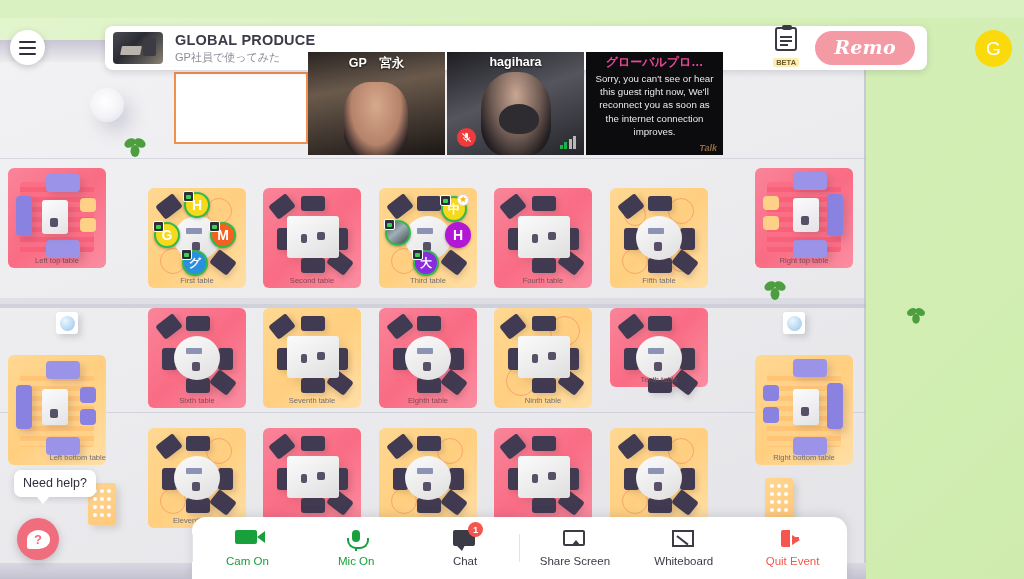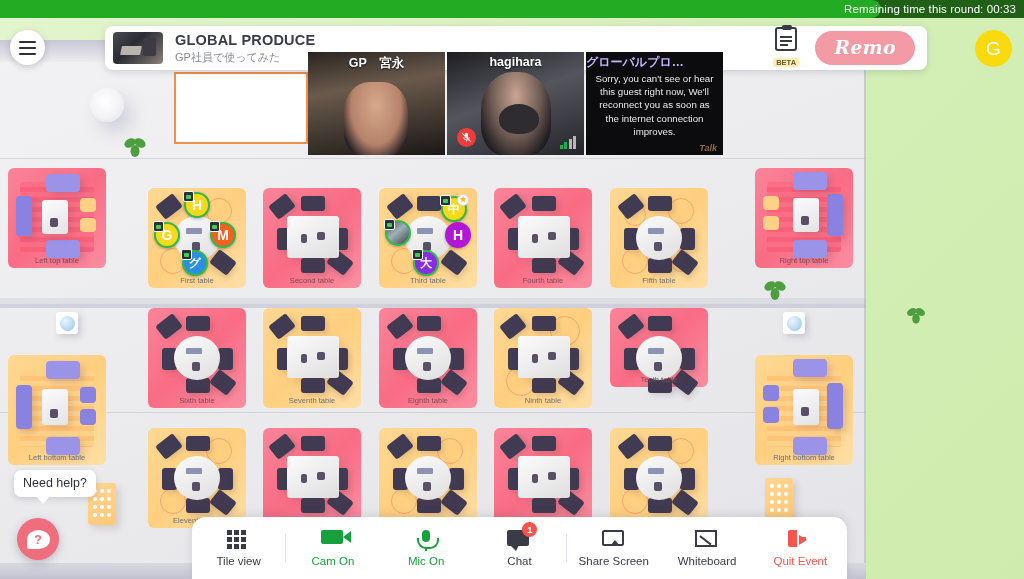--- a/index.html
+++ b/index.html
@@ -144,22 +144,22 @@
   }
   .signal {
     position: absolute; right: 8px; bottom: 6px; display: flex; align-items: flex-end;
     gap: 1.5px; z-index: 6;
   }
   .signal i { width: 3px; background: #19b349; display:block; }
   .signal i:nth-child(1){ height:4px;} .signal i:nth-child(2){ height:7px;}
   .signal i:nth-child(3){ height:10px; background:#b8b8b8;} .signal i:nth-child(4){ height:13px; background:#b8b8b8;}
   .vtile.v3 { background: #0c0c0e; }
   .v3-name {
-    position:absolute; top:2px; left:0; width:100%; 
-    color:#c4b5fd; font-size:12px; font-weight:600;
+    position:absolute; top:2px; left:0; width:100%; text-align:center;
+    color:#ec4899; font-size:12px; font-weight:600;
   }
   .v3-msg {
     position: absolute; top: 20px; left: 6px; right: 6px; text-align: center;
     color: #e9e9e9; font-size: 9.7px; line-height: 13.2px;
   }
   .v3-brand {
     position:absolute; right:6px; bottom:2px; color:#8b6a45; font-size:9px;
     font-style: italic; font-weight: 700;
   }
 
@@ -604,21 +604,21 @@
     <div class="chair" style="left:38px;top:8px;width:24px;height:15px;"></div>
     <div class="chair" style="left:38px;top:70px;width:24px;height:15px;"></div>
     <div class="chair" style="left:14px;top:40px;width:15px;height:22px;"></div>
     <div class="chair" style="left:70px;top:40px;width:15px;height:22px;"></div>
     <div class="tbl-surface tbl-round" style="left:26px;top:28px;width:46px;height:44px;"></div>
     <div class="tbl-book" style="left:38px;top:40px;width:16px;height:6px;"></div>
     <div class="tbl-item" style="left:44px;top:54px;width:8px;height:9px;"></div>
     <span class="table-label">Tenth table</span>
   </div>
 
-  <div class="table-card yellow" style="left:8px;top:355px;width:98px;height:110px;">
+  <div class="table-card yellow" style="left:8px;top:355px;width:98px;height:110px;justify-content:flex-end;">
     <div class="lounge-rug" style="left:12px;top:16px;width:74px;height:76px;background:repeating-linear-gradient(180deg,#ffd28a 0 5px,#ffc476 5px 10px);"></div>
     <div class="sofa" style="left:8px;top:30px;width:16px;height:44px;"></div>
     <div class="sofa light" style="left:38px;top:6px;width:34px;height:18px;"></div>
     <div class="sofa light" style="left:38px;top:82px;width:34px;height:18px;"></div>
     <div class="pouf purple" style="left:72px;top:32px;width:16px;height:16px;"></div>
     <div class="pouf purple" style="left:72px;top:54px;width:16px;height:16px;"></div>
     <div class="lounge-table" style="left:34px;top:34px;width:26px;height:36px;"></div>
     <div class="tbl-item" style="left:42px;top:54px;width:8px;height:9px;"></div>
     <span class="table-label">Left bottom table</span>
   </div>
@@ -695,24 +695,20 @@
     <div class="chair diag2" style="left:64px;top:66px;width:22px;height:17px;"></div>
     <div class="chair" style="left:38px;top:8px;width:24px;height:15px;"></div>
     <div class="chair" style="left:38px;top:70px;width:24px;height:15px;"></div>
     <div class="chair" style="left:14px;top:40px;width:15px;height:22px;"></div>
     <div class="chair" style="left:70px;top:40px;width:15px;height:22px;"></div>
     <div class="tbl-surface tbl-round" style="left:26px;top:28px;width:46px;height:44px;"></div>
     <div class="tbl-book" style="left:38px;top:40px;width:16px;height:6px;"></div>
     <div class="tbl-item" style="left:44px;top:54px;width:8px;height:9px;"></div>
   </div>
 
-  <div class="timer-bar">
-    <div class="timer-fill"></div>
-    <div class="timer-text">Remaining time this round: 00:33</div>
-  </div>
 
   <div class="hamburger">
     <span></span>
     <span></span>
     <span></span>
   </div>
 
   <div class="header-card">
     <div class="event-thumb"></div>
     <div class="event-meta">
@@ -762,34 +758,20 @@
       <div class="v3-brand">Talk</div>
     </div>
   </div>
 
   <div class="need-help">Need help?</div>
   <div class="help-btn">
     <div class="help-bubble">?</div>
   </div>
 
   <div class="toolbar">
-    <div class="tb-item">
-      <div class="ico ico-grid">
-        <b></b>
-          <b></b>
-          <b></b>
-          <b></b>
-          <b></b>
-          <b></b>
-          <b></b>
-          <b></b>
-          <b></b>
-      </div>
-      <div class="tb-label">Tile view</div>
-    </div>
     <div class="tb-sep"></div>
     <div class="tb-item green">
       <div class="ico">
           <div class="ico-cam"></div>
         </div>
       <div class="tb-label">Cam On</div>
     </div>
     <div class="tb-item green">
       <div class="ico">
           <div class="ico-mic"></div>

